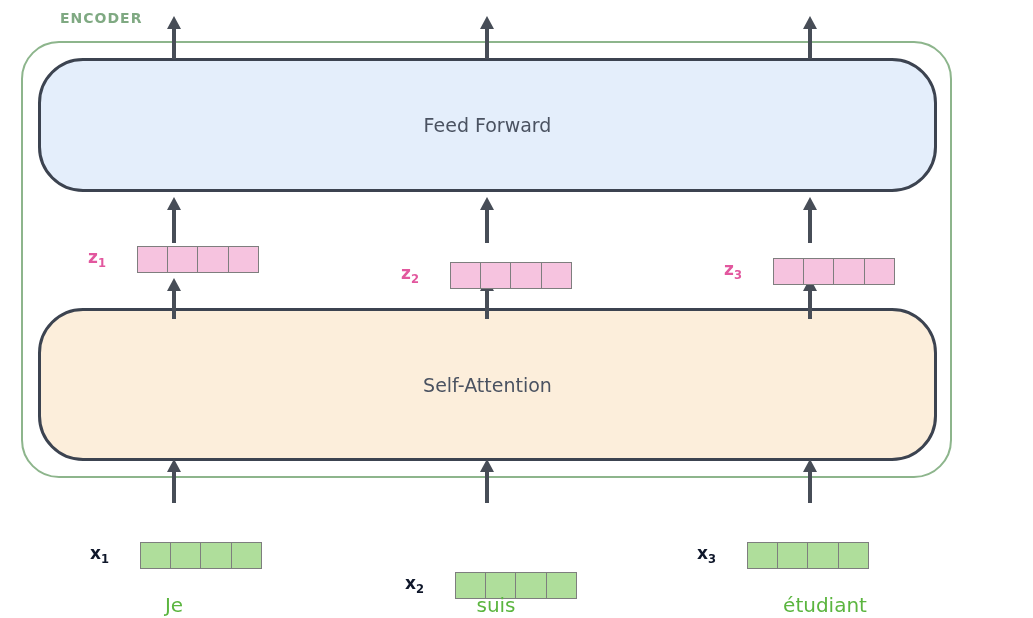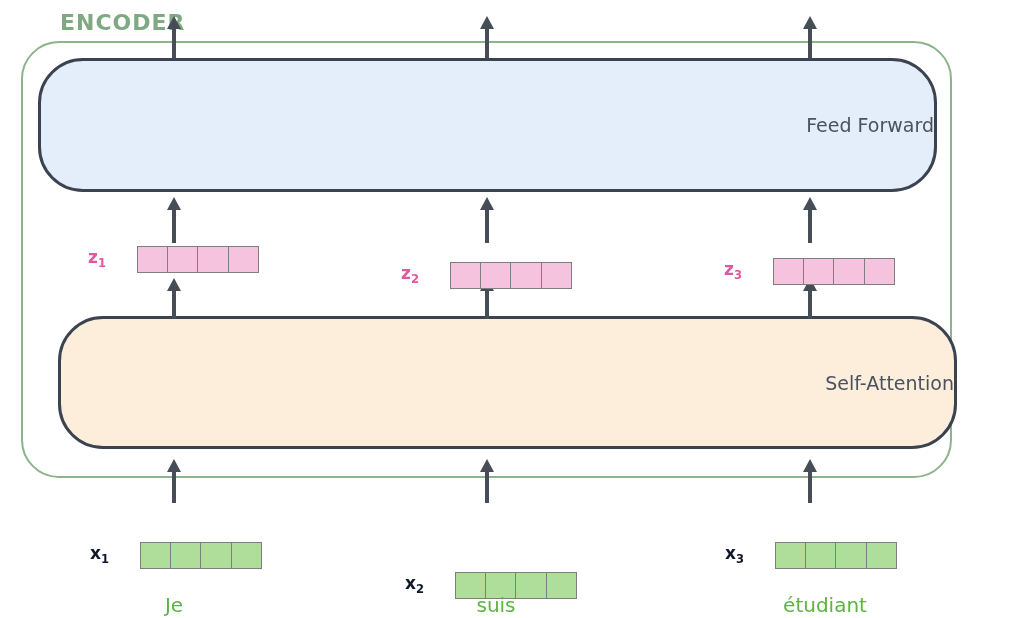--- a/index.html
+++ b/index.html
@@ -4,41 +4,41 @@
 <style>
   html, body { margin: 0; padding: 0; background: #ffffff; }
   body {
     width: 1033px; height: 618px; position: relative; overflow: hidden;
     font-family: "DejaVu Sans", "Liberation Sans", sans-serif;
   }
 
   
   .encoder-label {
     position: absolute; left: 60px; top: 10px;
-    font-size: 22px; font-weight: 600; letter-spacing: 1px;
+    font-size: 14px; font-weight: 600; letter-spacing: 1px;
     color: #7FA982;
   }
 
   
   .encoder-border {
     position: absolute; left: 21px; top: 41px; width: 931px; height: 437px;
     border: 2.5px solid #8DB58C; border-radius: 38px;
     box-sizing: border-box; background: transparent;
   }
 
   
   .layer-box {
     position: absolute; left: 38px; width: 899px; height: 134px;
     border: 3.5px solid #3C4350; border-radius: 45px;
     box-sizing: border-box;
-    display: flex; align-items: center; justify-content: flex-end;
+    display: flex; align-items: center; justify-content: center;
     font-size: 19px; color: #4A5261;
   }
   .ff-box  { top: 58px;  background: #E4EEFB; }
-  .sa-box  { top: 316px; background: #FCEEDB; height: 133px; margin-left: 20px; }
+  .sa-box  { top: 308px; background: #FCEEDB; height: 153px; }
 
   
   .arrow {
     position: absolute; width: 16px; transform: translateX(-50%);
     display: flex; flex-direction: column; align-items: center;
   }
   .arrow .head {
     width: 0; height: 0; flex: 0 0 auto;
     border-left: 7px solid transparent; border-right: 7px solid transparent;
     border-bottom: 13px solid #474D57;
@@ -176,21 +176,21 @@
 </div>
 <div class="vec" style="left:396px;top:572px">
   <span class="vlabel xl"><span>x</span><sub>2</sub></span>
   <div class="cells xc">
       <div class="cell"></div>
       <div class="cell"></div>
       <div class="cell"></div>
       <div class="cell"></div>
     </div>
 </div>
-<div class="vec" style="left:716px;top:542px">
+<div class="vec" style="left:688px;top:542px">
   <span class="vlabel xl"><span>x</span><sub>3</sub></span>
   <div class="cells xc">
       <div class="cell"></div>
       <div class="cell"></div>
       <div class="cell"></div>
       <div class="cell"></div>
     </div>
 </div>
 
 <div class="word" style="left:174px">Je</div>

